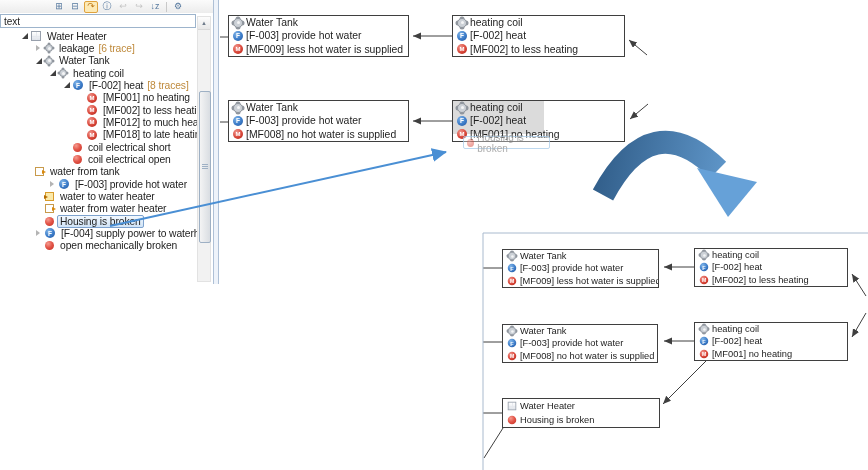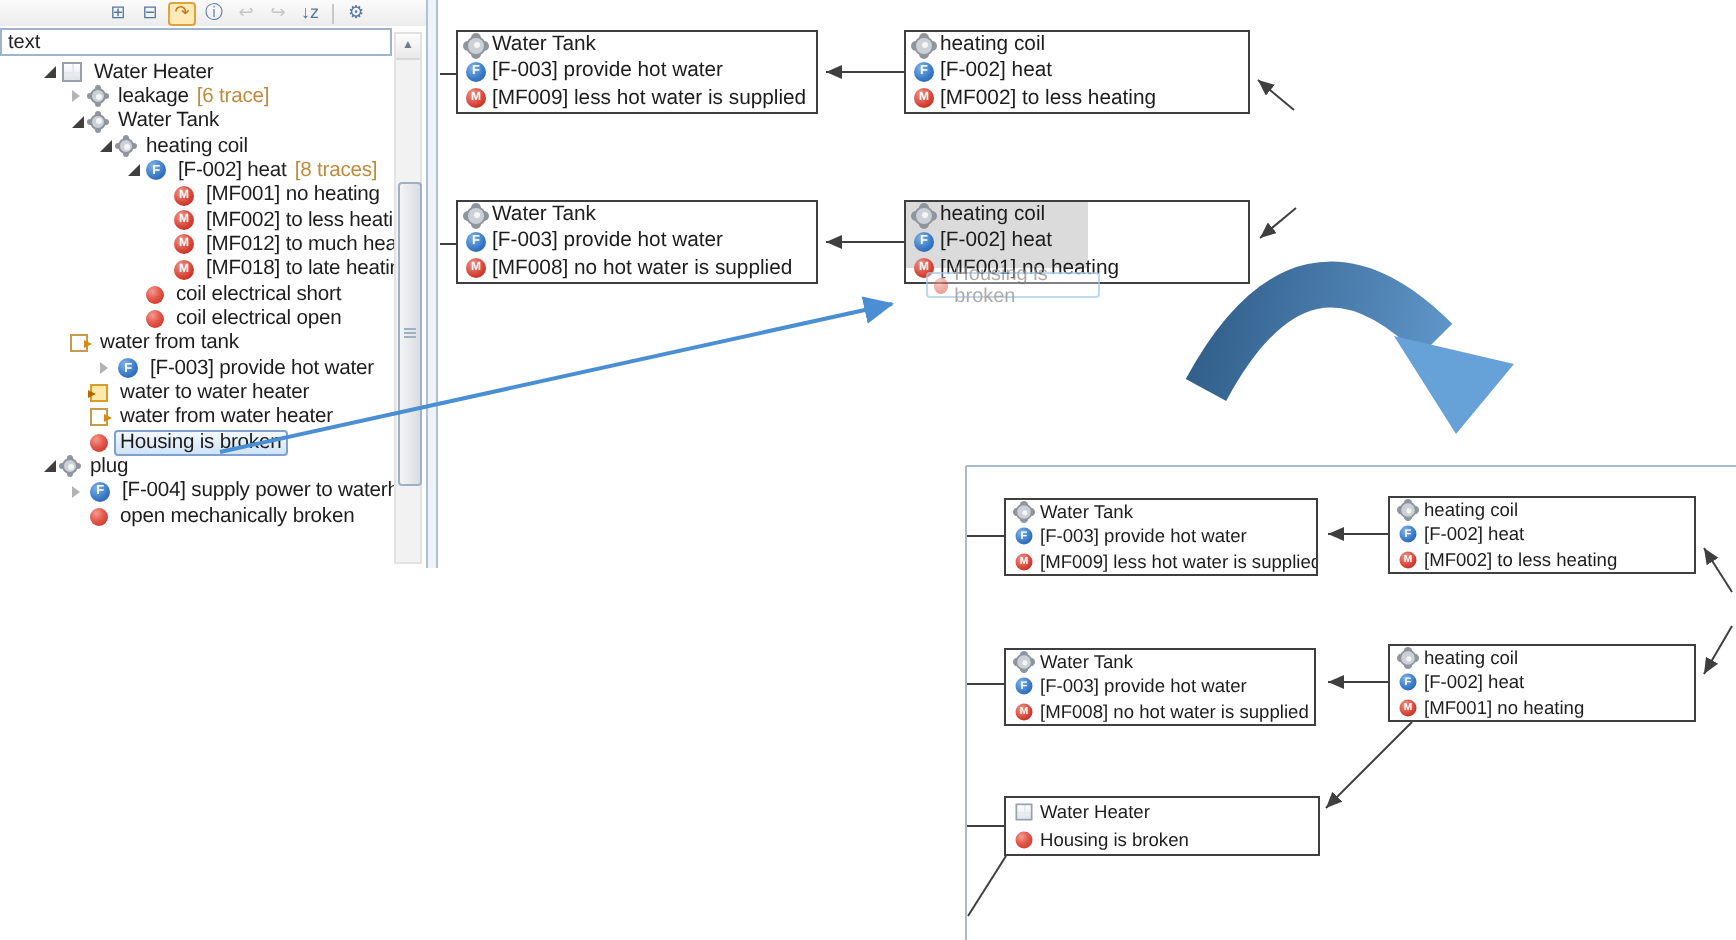--- a/index.html
+++ b/index.html
@@ -186,25 +186,20 @@
       <div class="trow" style="padding-left: 36px;">
         <span class="expander "></span>
         <span class="ticon port-out"></span>
         <span class="tlabel">water from water heater</span>
       </div>
       <div class="trow" style="padding-left: 36px;">
         <span class="expander "></span>
         <span class="ticon failure"></span>
         <span class="tlabel selected">Housing is broken</span>
       </div>
-      <div class="trow" style="padding-left: 22px;">
-        <span class="expander expanded"></span>
-        <span class="ticon component"></span>
-        <span class="tlabel">plug</span>
-      </div>
       <div class="trow" style="padding-left: 36px;">
         <span class="expander collapsed"></span>
         <span class="ticon function"></span>
         <span class="tlabel">[F-004] supply power to waterheater</span>
       </div>
       <div class="trow" style="padding-left: 36px;">
         <span class="expander "></span>
         <span class="ticon failure"></span>
         <span class="tlabel">open mechanically broken</span>
       </div>

